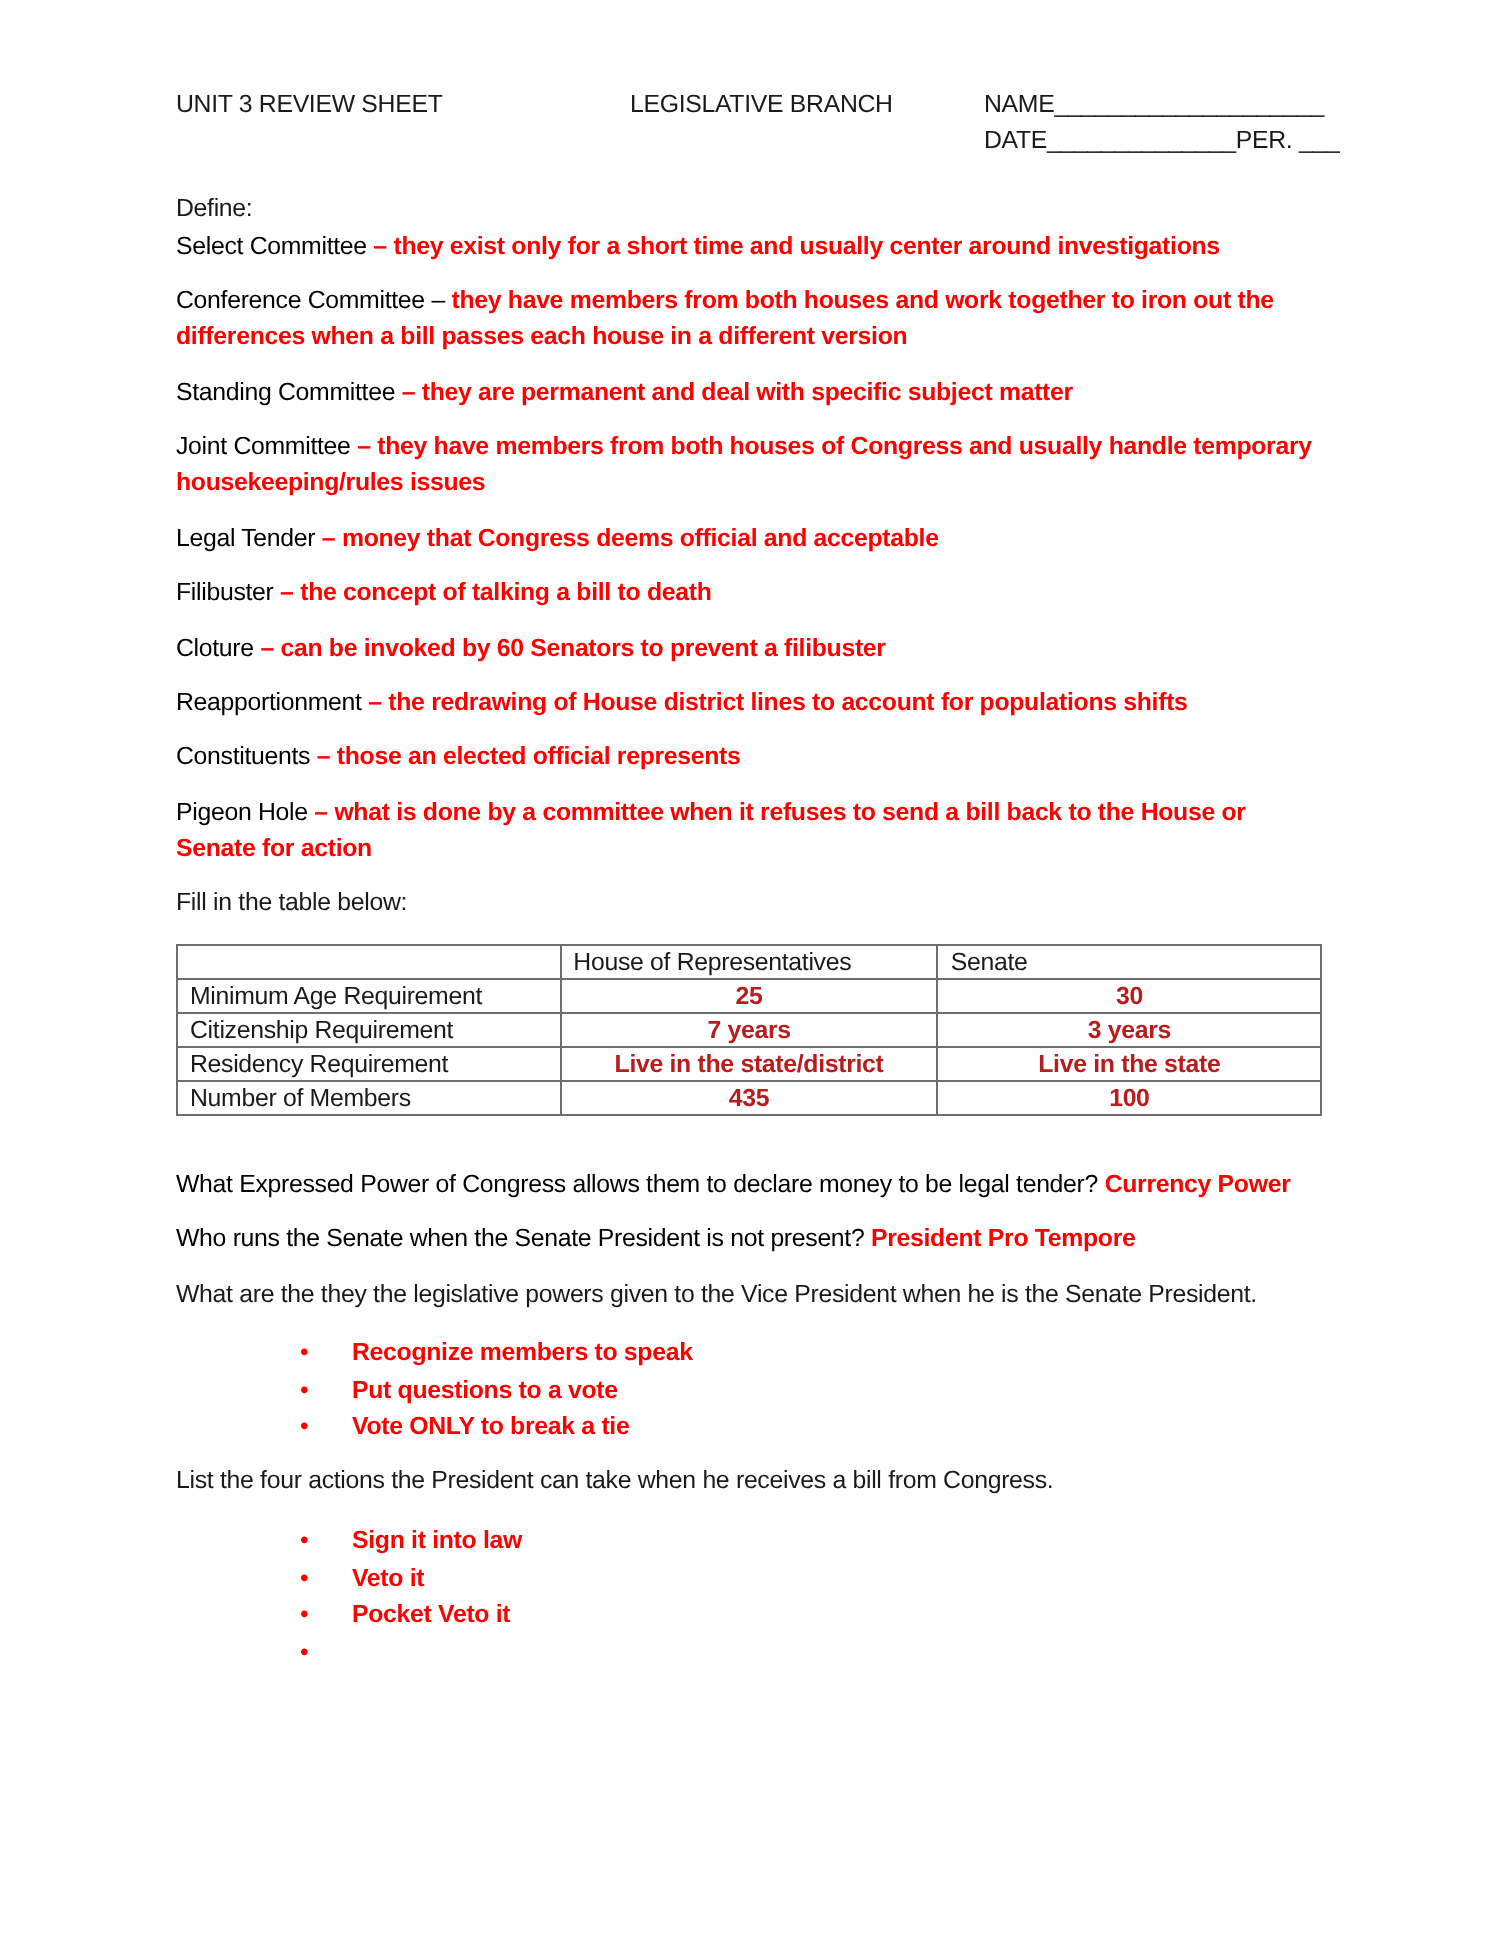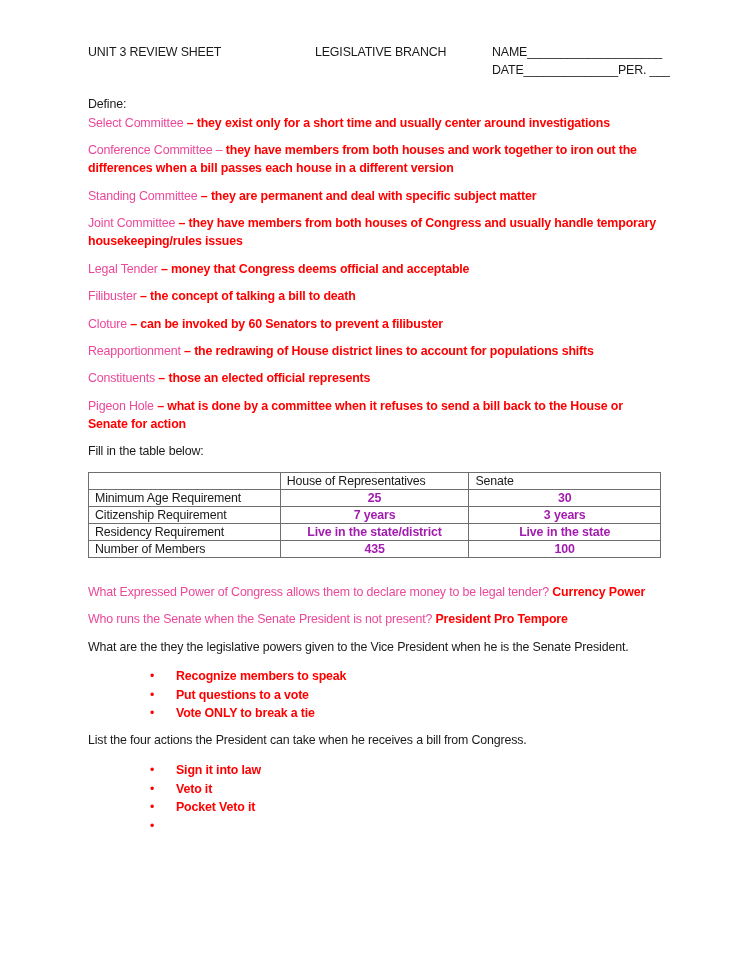--- a/index.html
+++ b/index.html
@@ -12,21 +12,21 @@
     height: 970px;
     position: relative;
     overflow: hidden;
     font-family: "Liberation Sans", "DejaVu Sans", sans-serif;
     font-size: 12.4px;
     color: #1a1a1a;
     letter-spacing: -0.15px;
   }
   .abs { position: absolute; white-space: nowrap; }
   .red { color: #ff0000; font-weight: bold; }
-  .blk { color: #ec4899; font-weight: normal; }
+  .blk { color: #000000; font-weight: normal; }
   .line {
     position: absolute;
     left: 88px;
     width: 575px;
     line-height: 17.5px;
     white-space: normal;
   }
   
   .hdr { position: absolute; top: 45px; }
   
@@ -40,21 +40,21 @@
   }
   table.req td, table.req th {
     border: 1px solid #6e6e6e;
     height: 16px;
     padding: 0 6px;
     line-height: 16px;
     font-weight: normal;
   }
   table.req th { text-align: left; color: #1a1a1a; }
   table.req td.lbl { text-align: left; width: 179px; }
-  table.req td.val { text-align: center; color: #a21caf; font-weight: bold; }
+  table.req td.val { text-align: center; color: #b91c1c; font-weight: bold; }
   table.req col.c1 { width: 192px; }
   table.req col.c2 { width: 189px; }
   table.req col.c3 { width: 192px; }
   
   ul.blist {
     position: absolute;
     left: 150px;
     margin: 0;
     padding: 0;
     list-style: none;

